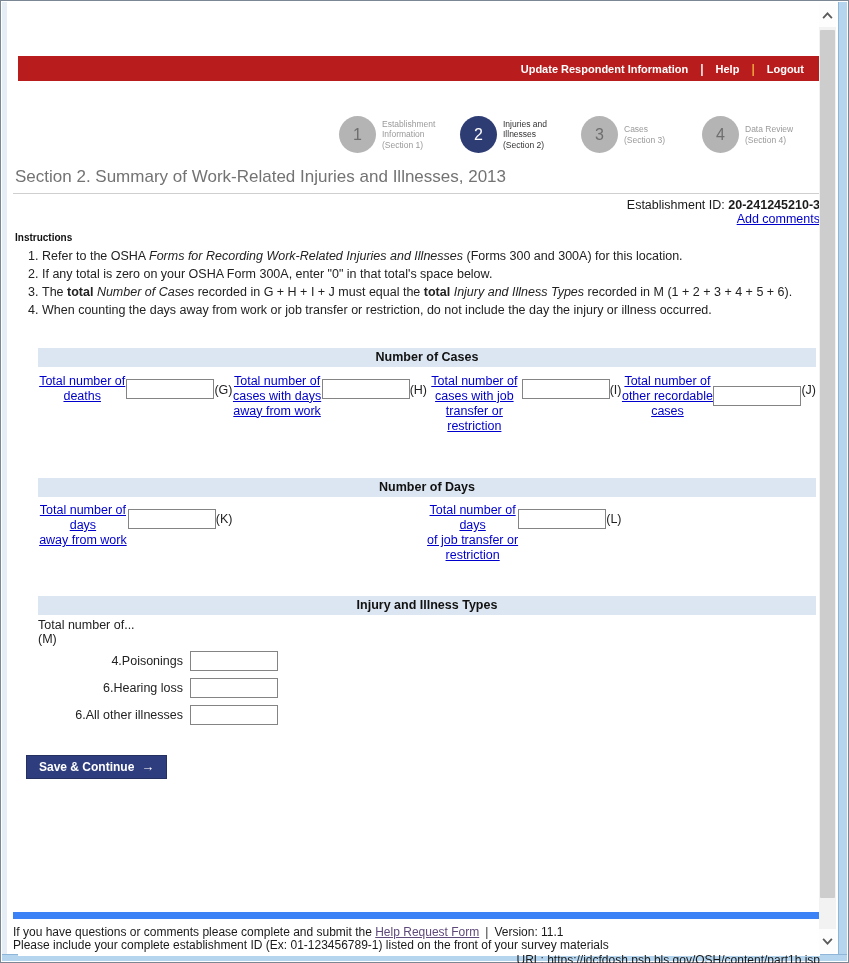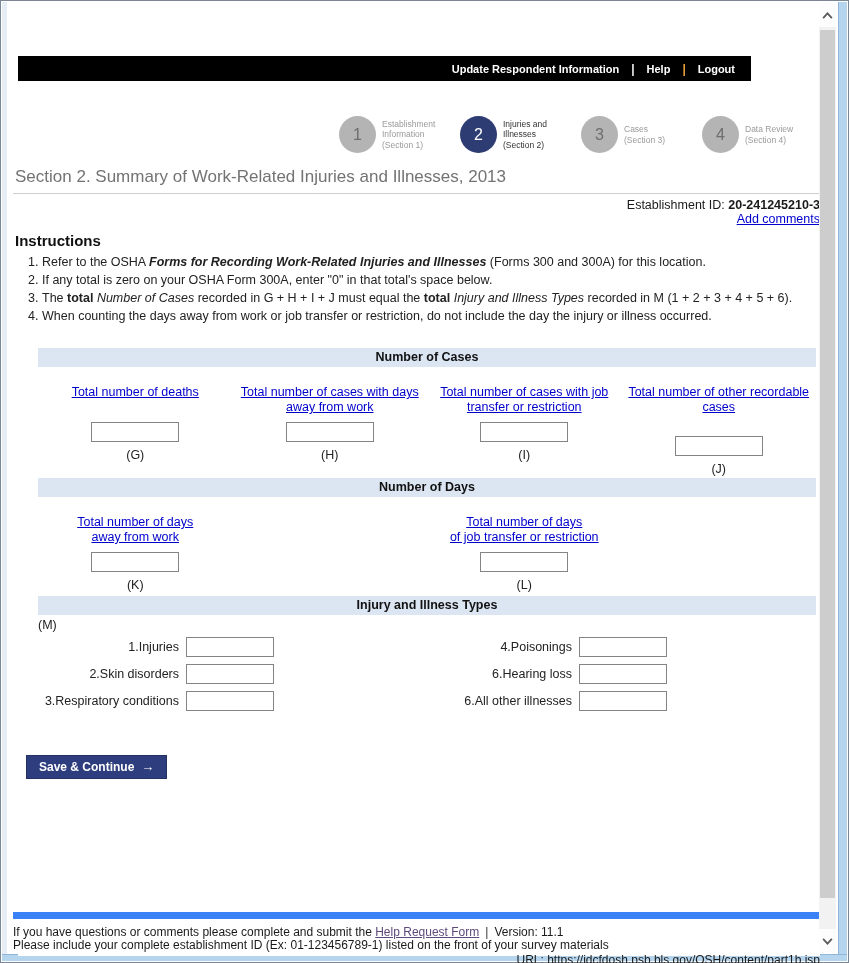--- a/index.html
+++ b/index.html
@@ -24,48 +24,48 @@
   .sb-thumb { position:absolute; left:1px; width:15px; top:27px; height:868px; background:#cdcdcd; border-radius:1px; }
   .sb-btn svg { width:11px; height:7px; stroke:#5a5a5a; stroke-width:2; fill:none; }
   
   .content { position:absolute; left:17px; top:0; width:802px; height:955px; background:#fff; }
   
   .app-header { position:absolute; left:0; top:4px; width:802px; height:51px; background:#3c4c87; }
   .logo { position:absolute; left:16px; top:4px; width:46px; height:44px; }
   .hdr-title { position:absolute; left:64px; top:7px; color:#fff; font-weight:bold; font-size:15px; letter-spacing:.4px; }
   .hdr-sub { position:absolute; left:64px; top:27px; color:#fff; font-size:11px; }
   
-  .red-bar { position:absolute; left:0; top:55px; width:733px; height:25px; background:#000000; display:flex; align-items:center; justify-content:flex-end; padding-right:16px; }
+  .red-bar { position:absolute; left:0; top:55px; width:802px; height:25px; background:#b91c1c; display:flex; align-items:center; justify-content:flex-end; padding-right:16px; }
   .red-bar a { color:#fff; font-size:11px; font-weight:bold; text-decoration:none; cursor:pointer; }
   .sep { font-weight:bold; font-size:12px; margin:0 12px; }
   .sep-white { color:#f3f3f3; }
   .sep-gold { color:#eda33c; }
   
   .steps { position:absolute; left:321px; top:115px; display:flex; }
   .step { width:121px; display:flex; align-items:center; cursor:pointer; }
   .step-circle { width:37px; height:37px; border-radius:50%; background:#b4b4b4; color:#6e6e6e; font-size:16px; display:flex; align-items:center; justify-content:center; flex:none; }
   .step.active .step-circle { background:#2e3c74; color:#fff; }
   .step-label { font-size:8.5px; line-height:10.5px; color:#9a9a9a; margin-left:6px; }
   .step.active .step-label { color:#333; }
   
   .section-title { position:absolute; left:-3px; top:166px; font-size:17px; color:#737373; }
   .title-rule { position:absolute; left:-5px; top:192px; width:807px; border-top:1px solid #cfcfcf; }
   .est-line { position:absolute; right:0; top:197px; font-size:12.5px; color:#1a1a1a; }
   .est-line b { font-weight:bold; }
   .add-comments { position:absolute; right:0; top:211px; font-size:12.5px; color:#0000cc; text-decoration:underline; cursor:pointer; }
   
   .instructions { position:absolute; left:-3px; top:231px; width:795px; font-size:12.5px; color:#222; }
-  .instructions h3 { font-size:15px; font-weight:bold; color:#111; }
+  .instructions h3 { font-size:10px; font-weight:bold; color:#111; }
   .instructions ol { margin-top:7px; padding-left:27px; }
   .instructions li { margin-bottom:5px; line-height:13px; }
   
   .form-sec { position:absolute; left:20px; width:778px; }
   .sec-head { background:#dce6f2; text-align:center; font-weight:bold; font-size:12.5px; color:#111; padding:2px 0 3px; }
   .col-row { display:flex; }
-  .fcol { width:25%; display:flex; flex-direction:column; align-items:center; text-align:center;margin-top:12px; }
+  .fcol { width:25%; display:flex; flex-direction:row; align-items:center; text-align:center; }
   .flabel { margin-top:6px; height:32px; font-size:12.5px; line-height:15px; color:#0000cc; text-decoration:underline; cursor:pointer; }
   .fbox { width:88px; height:20px; border:1px solid #848484; margin-top:5px; font-size:12px; padding:1px 3px; font-family:"Liberation Sans",sans-serif; }
   .fletter { margin-top:6px; font-size:12.5px; color:#222; }
   .fcol.shift .fbox { margin-top:19px; }
   .sec-cases { top:347px; }
   .sec-days  { top:477px; }
   .sec-types { top:595px; }
   .m-block { font-size:12.5px; line-height:14px; margin-top:3px; color:#222; }
   .type-grid { display:flex; margin-top:5px; }
   .type-col { width:50%; }
@@ -124,21 +124,21 @@
     <div class="title-rule"></div>
 
     <div class="est-line">
       <span>Establishment ID: </span><b>20-241245210-3</b>
     </div>
     <a class="add-comments">Add comments</a>
 
     <div class="instructions">
       <h3>Instructions</h3>
       <ol>
-        <li><span>Refer to the OSHA </span><span style="font-style: italic; font-weight: bold;">Forms for Recording Work-Related Injuries and Illnesses</span><span> (Forms 300 and 300A) for this location.</span></li>
+        <li><span>Refer to the OSHA </span><span style="font-style: italic;">Forms for Recording Work-Related Injuries and Illnesses</span><span> (Forms 300 and 300A) for this location.</span></li>
         <li><span>If any total is zero on your OSHA Form 300A, enter "0" in that total's space below.</span></li>
         <li><span>The </span><span style="font-weight: bold;">total</span><span> </span><span style="font-style: italic;">Number of Cases</span><span> recorded in G + H + I + J must equal the </span><span style="font-weight: bold;">total</span><span> </span><span style="font-style: italic;">Injury and Illness Types</span><span> recorded in M (1 + 2 + 3 + 4 + 5 + 6).</span></li>
         <li><span>When counting the days away from work or job transfer or restriction, do not include the day the injury or illness occurred.</span></li>
       </ol>
     </div>
 
     <div class="form-sec sec-cases">
       <div class="sec-head">Number of Cases</div>
       <div class="col-row">
         <div class="fcol">
@@ -178,37 +178,24 @@
           <input class="fbox" type="text" value="" style="">
           <div class="fletter">(L)</div>
         </div>
         <div class="fcol"></div>
       </div>
     </div>
 
     <div class="form-sec sec-types">
       <div class="sec-head">Injury and Illness Types</div>
       <div class="m-block">
+        <div>Total number of...</div>
         <div>(M)</div>
       </div>
       <div class="type-grid">
-        <div class="type-col">
-          <div class="type-row">
-            <div class="tlabel">1.Injuries</div>
-            <input class="fbox" type="text" value="" style="">
-          </div>
-          <div class="type-row">
-            <div class="tlabel">2.Skin disorders</div>
-            <input class="fbox" type="text" value="" style="">
-          </div>
-          <div class="type-row">
-            <div class="tlabel">3.Respiratory conditions</div>
-            <input class="fbox" type="text" value="" style="">
-          </div>
-        </div>
         <div class="type-col right">
           <div class="type-row">
             <div class="tlabel">4.Poisonings</div>
             <input class="fbox" type="text" value="" style="">
           </div>
           <div class="type-row">
             <div class="tlabel">6.Hearing loss</div>
             <input class="fbox" type="text" value="" style="">
           </div>
           <div class="type-row">

